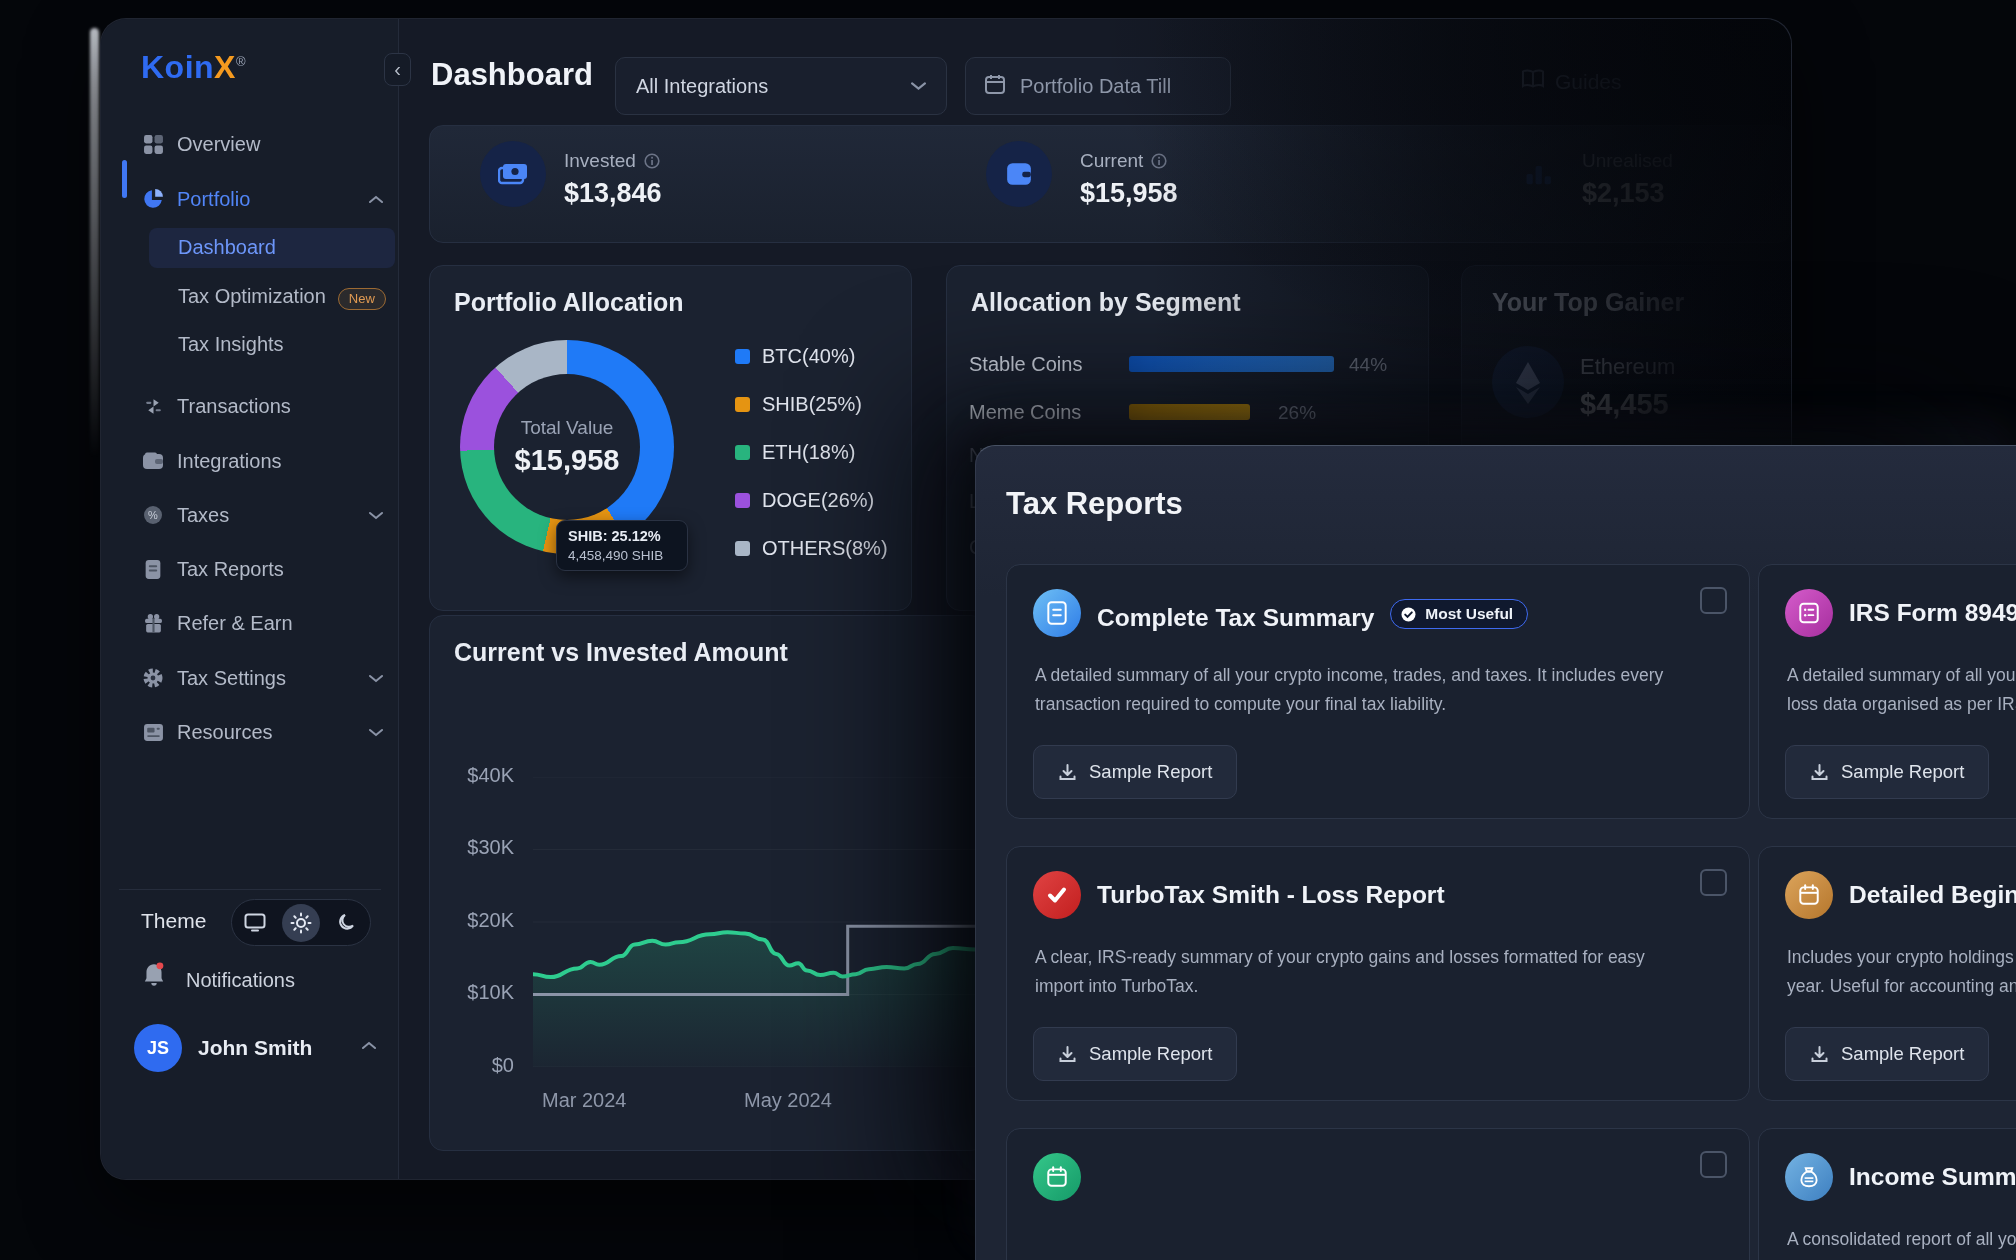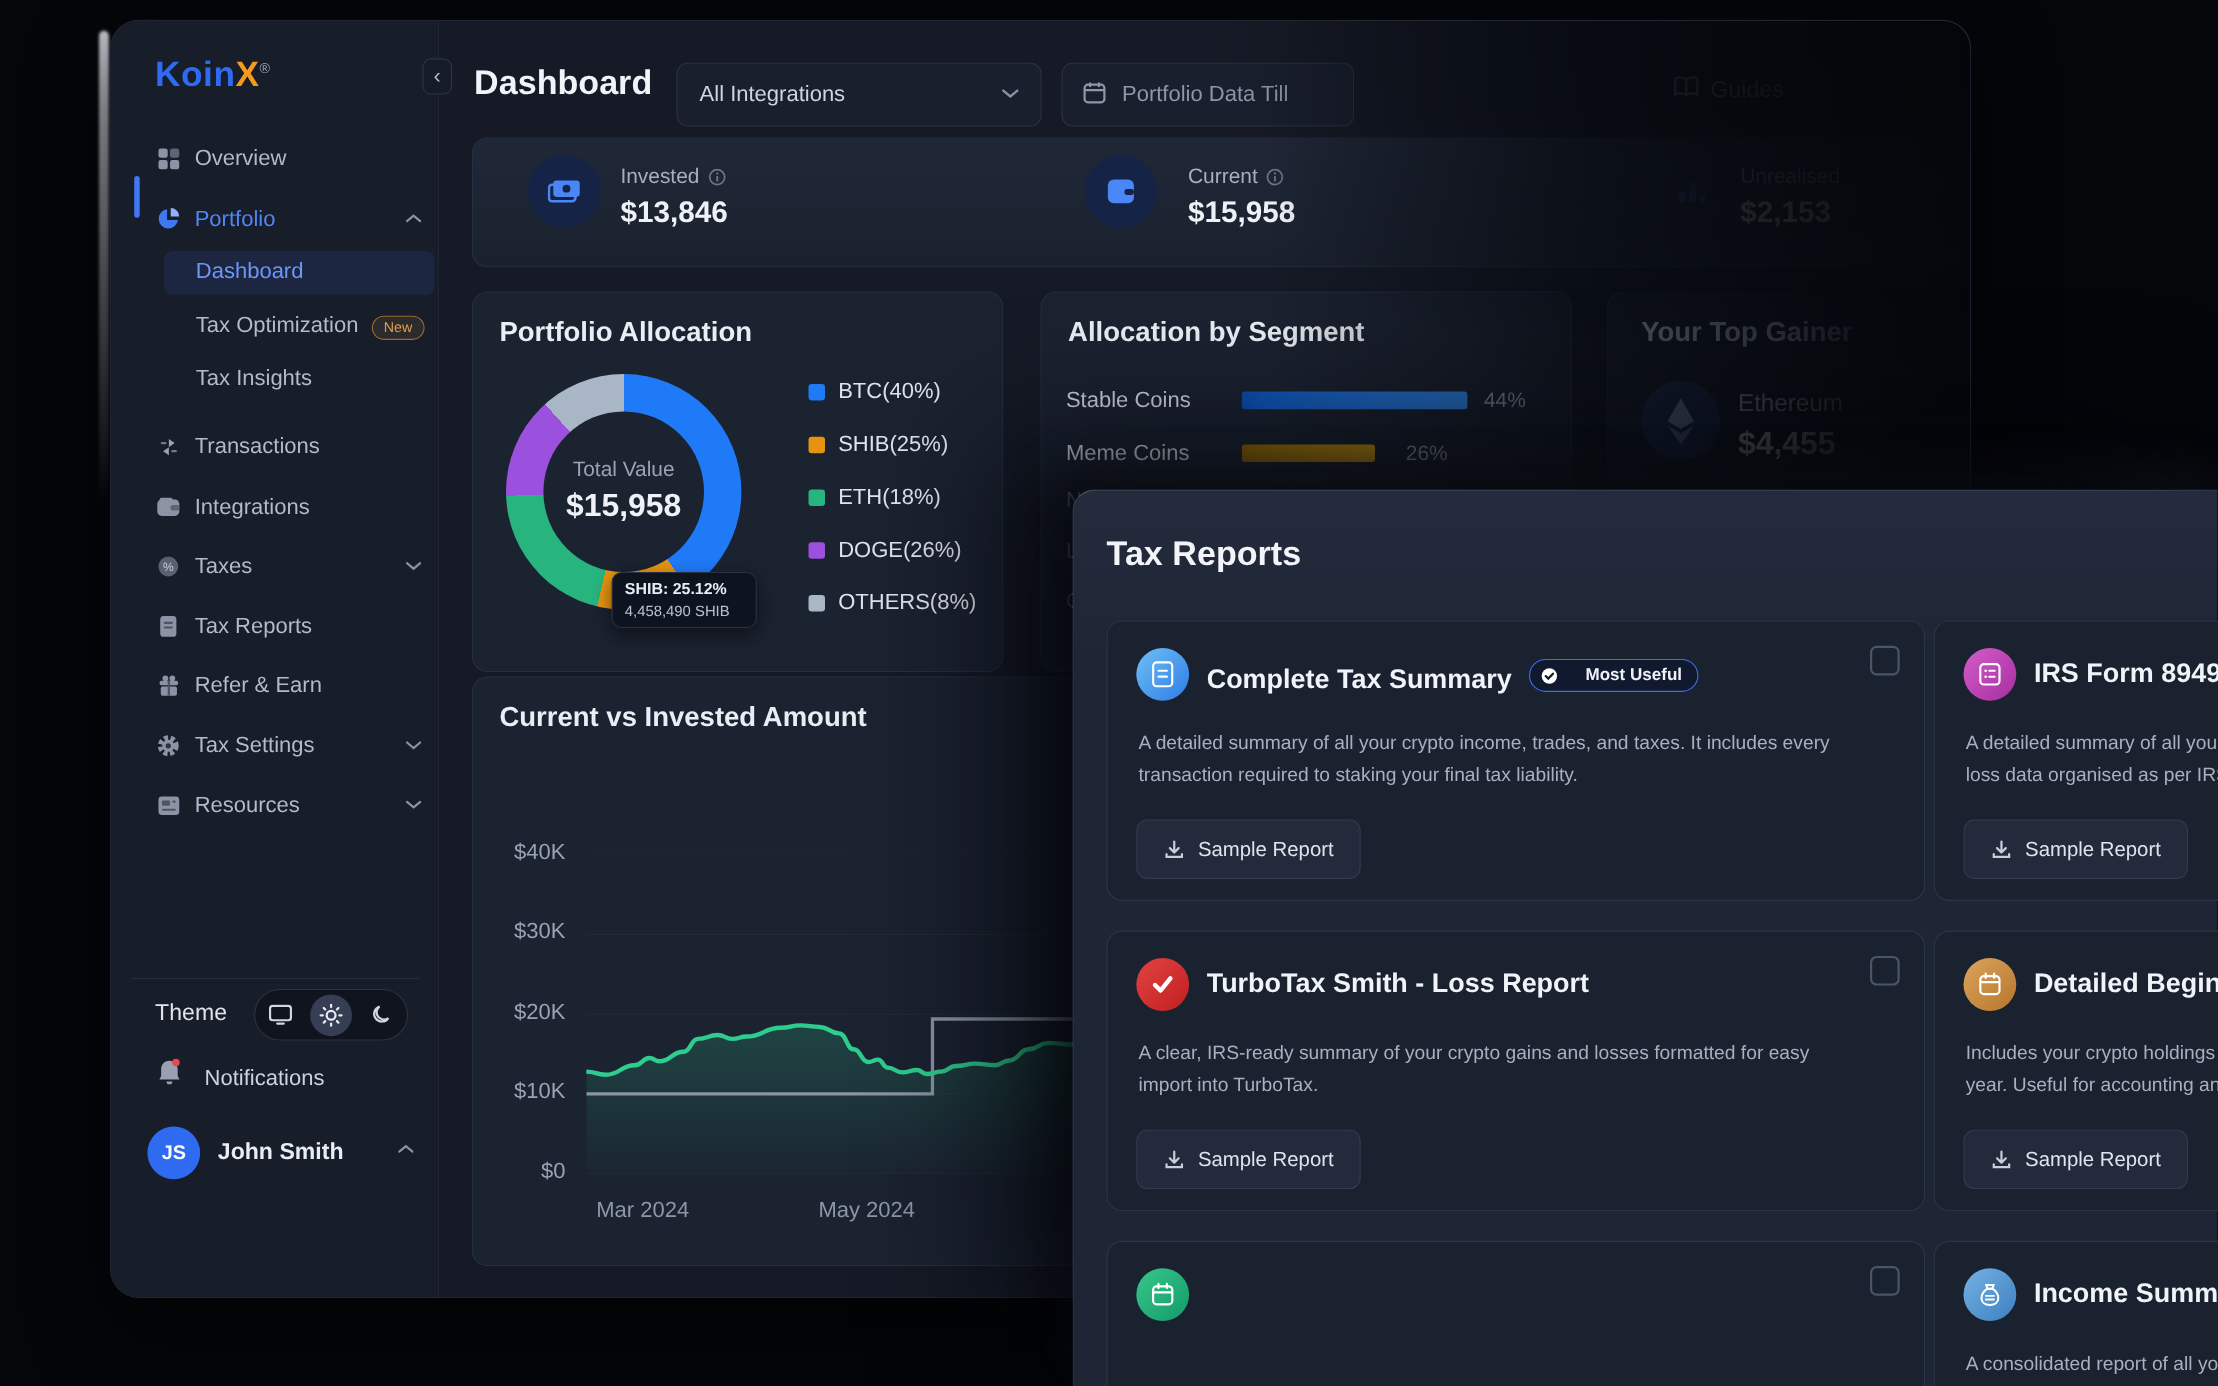--- a/index.html
+++ b/index.html
@@ -121,21 +121,21 @@
   #tax-title { position:absolute; left:30px; top:40px; font-size:31px; font-weight:700; color:#f2f4f8; }
   .tcard { position:absolute; width:744px; height:255px; background:#1a212f; border:1px solid #2c3547; border-radius:14px; }
   .tcard .circ { position:absolute; left:26px; top:24px; width:48px; height:48px; border-radius:50%;
     display:flex; align-items:center; justify-content:center; }
   .tcard .ttl { position:absolute; left:90px; top:34px; font-size:24.5px; font-weight:700; color:#f0f3f8; white-space:nowrap; }
   .tcard .desc { position:absolute; left:28px; top:96px; max-width:650px; font-size:17.5px; line-height:1.65; color:#a8b0c0; }
   .tcard .desc-line { white-space:nowrap; }
   .tcard .cbx { position:absolute; top:22px; right:22px; width:27px; height:27px; border:2px solid #4b5568; border-radius:6px; }
   .sample-btn { position:absolute; left:26px; top:180px; height:54px; padding:0 24px; display:flex; align-items:center; gap:12px;
     background:#222a3b; border:1px solid #323b4f; border-radius:10px; font-size:18.5px; color:#dfe4ec; }
-  .mu-badge { display:inline-flex; align-items:center; gap:24px; margin-left:16px; vertical-align:3px;
+  .mu-badge { display:inline-flex; align-items:center; gap:8px; margin-left:16px; vertical-align:3px;
     border:1.5px solid #3e6af0; background:#10192e; border-radius:999px; padding:5px 14px 5px 9px;
     font-size:15.5px; font-weight:600; color:#eef2f8; }
 </style>
 </head>
 <body>
 
 <div id="corner-sheet"></div>
 
 <div id="win">
 
@@ -482,21 +482,21 @@
         </svg>
     </div>
     <div class="ttl"><span>Complete Tax Summary</span><span class="mu-badge">
           <svg width="17" height="17" viewBox="0 0 17 17">
             <circle cx="8.5" cy="8.5" r="7" fill="#fff"></circle>
             <path d="M5.2 8.6 L7.5 10.9 L11.8 6.4" stroke="#10192e" stroke-width="2" fill="none" stroke-linecap="round"></path>
           </svg>
           <span>Most Useful</span>
         </span></div>
     <div class="cbx"></div>
-    <div class="desc">A detailed summary of all your crypto income, trades, and taxes. It includes every transaction required to staking your final tax liability.</div>
+    <div class="desc">A detailed summary of all your crypto income, trades, and taxes. It includes every transaction required to compute your final tax liability.</div>
     <div class="sample-btn">
         <svg width="19" height="19" viewBox="0 0 19 19">
           <path d="M9.5 2 L9.5 11 M5.5 8 L9.5 12 L13.5 8" stroke="#c8cfdb" stroke-width="2" fill="none" stroke-linecap="round" stroke-linejoin="round"></path>
           <path d="M2.5 13.5 L2.5 16 L16.5 16 L16.5 13.5" stroke="#c8cfdb" stroke-width="2" fill="none" stroke-linecap="round"></path>
         </svg>
         <span>Sample Report</span>
       </div>
   </div>
 
   <div class="tcard" style="left:782px;top:118px">

